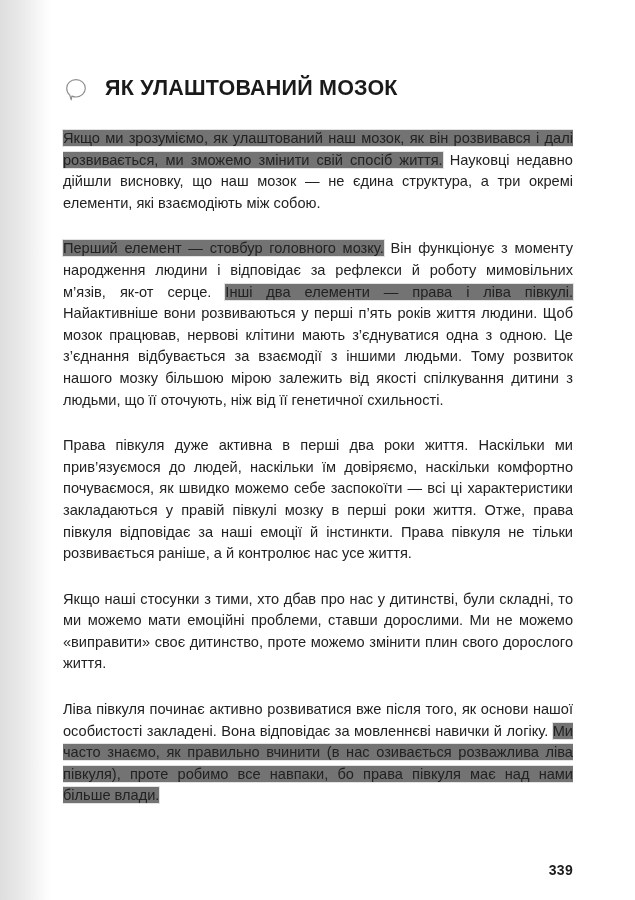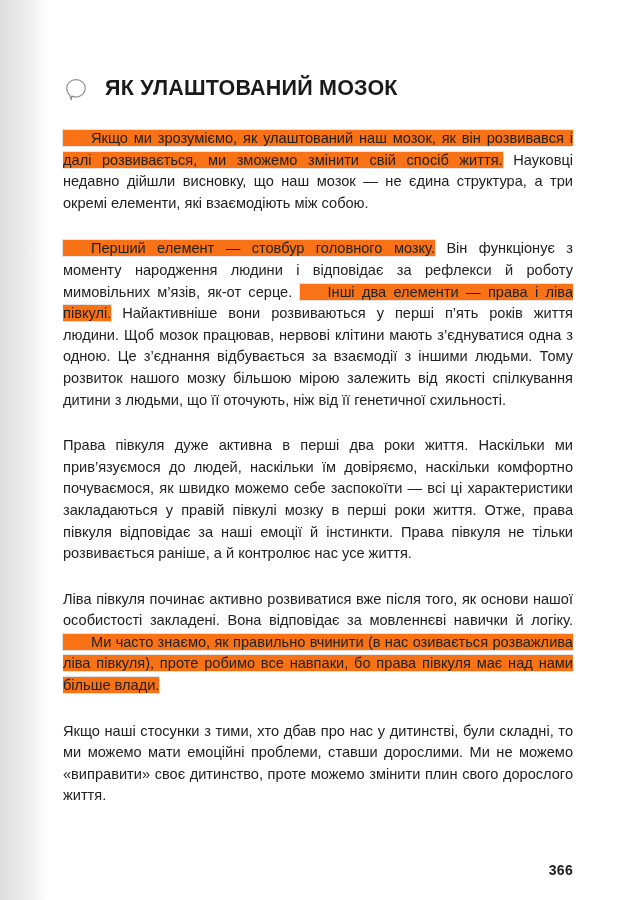--- a/index.html
+++ b/index.html
@@ -75,23 +75,22 @@
     margin: 0;
     hyphens: manual;
   }
   .para + .para { margin-top: 24px; }
 
   #p1 { margin-top: 22px; }
   #p6 { margin-top: 26px; letter-spacing: 0.22px; }
 
   
   .hl {
-    background-color: #f97316;
+    background-color: #737373;
     box-shadow: 0 0 0 1px #e3e3e3;
-    padding-left: 28px;
   }
 
   
   .folio {
     position: absolute;
     right: 0px;
     top: 858px;
     width: 510px;
     text-align: right;
     font-size: 14px;
@@ -115,21 +114,21 @@
       </svg>
       <div class="chapter-title">ЯК УЛАШТОВАНИЙ МОЗОК</div>
     </div>
 
     <p class="para" id="p1"><span class="hl">Якщо ми зрозуміємо, як улаштований наш мозок, як він розвивався і далі розвивається, ми зможемо змінити свій спосіб життя.</span><span> Науковці недавно дійшли висновку, що наш мозок — не єдина структура, а три окремі елементи, які взаємодіють між собою.</span></p>
 
     <p class="para" id="p2"><span class="hl">Перший елемент — стовбур головного мозку.</span><span> Він функціонує з моменту народження людини і відповідає за рефлекси й роботу мимовільних м’язів, як-от серце. </span><span class="hl">Інші два елементи — права і ліва півкулі.</span><span> Найактивніше вони розвиваються у перші п’ять років життя людини. Щоб мозок працював, нервові клітини мають з’єднуватися одна з одною. Це з’єднання відбувається за взаємодії з іншими людьми. Тому розвиток нашого мозку більшою мірою залежить від якості спілкування дитини з людьми, що її оточують, ніж від її генетичної схильності.</span></p>
 
     <p class="para" id="p3"><span>Права півкуля дуже активна в перші два роки життя. Наскільки ми прив’язуємося до людей, наскільки їм довіряємо, наскільки комфортно почуваємося, як швидко можемо себе заспокоїти — всі ці характеристики закладаються у правій півкулі мозку в перші роки життя. Отже, права півкуля відповідає за наші емоції й інстинкти. Права півкуля не тільки розвивається раніше, а й контролює нас усе життя.</span></p>
 
+    <p class="para" id="p5"><span>Якщо наші стосунки з тими, хто дбав про нас у дитинстві, були складні, то ми можемо мати емоційні проблеми, ставши дорослими. Ми не можемо «виправити» своє дитинство, проте можемо змінити плин свого дорослого життя.</span></p>
+
     <p class="para" id="p4"><span>Ліва півкуля починає активно розвиватися вже після того, як основи нашої особистості закладені. Вона відповідає за мовленнєві навички й логіку. </span><span class="hl">Ми часто знаємо, як правильно вчинити (в нас озивається розважлива ліва півкуля), проте робимо все навпаки, бо права півкуля має над нами більше влади.</span></p>
 
-    <p class="para" id="p5"><span>Якщо наші стосунки з тими, хто дбав про нас у дитинстві, були складні, то ми можемо мати емоційні проблеми, ставши дорослими. Ми не можемо «виправити» своє дитинство, проте можемо змінити плин свого дорослого життя.</span></p>
 
-
-    <div class="folio">366</div>
+    <div class="folio">339</div>
 
   </div>
 </div>
 
 </body></html>

